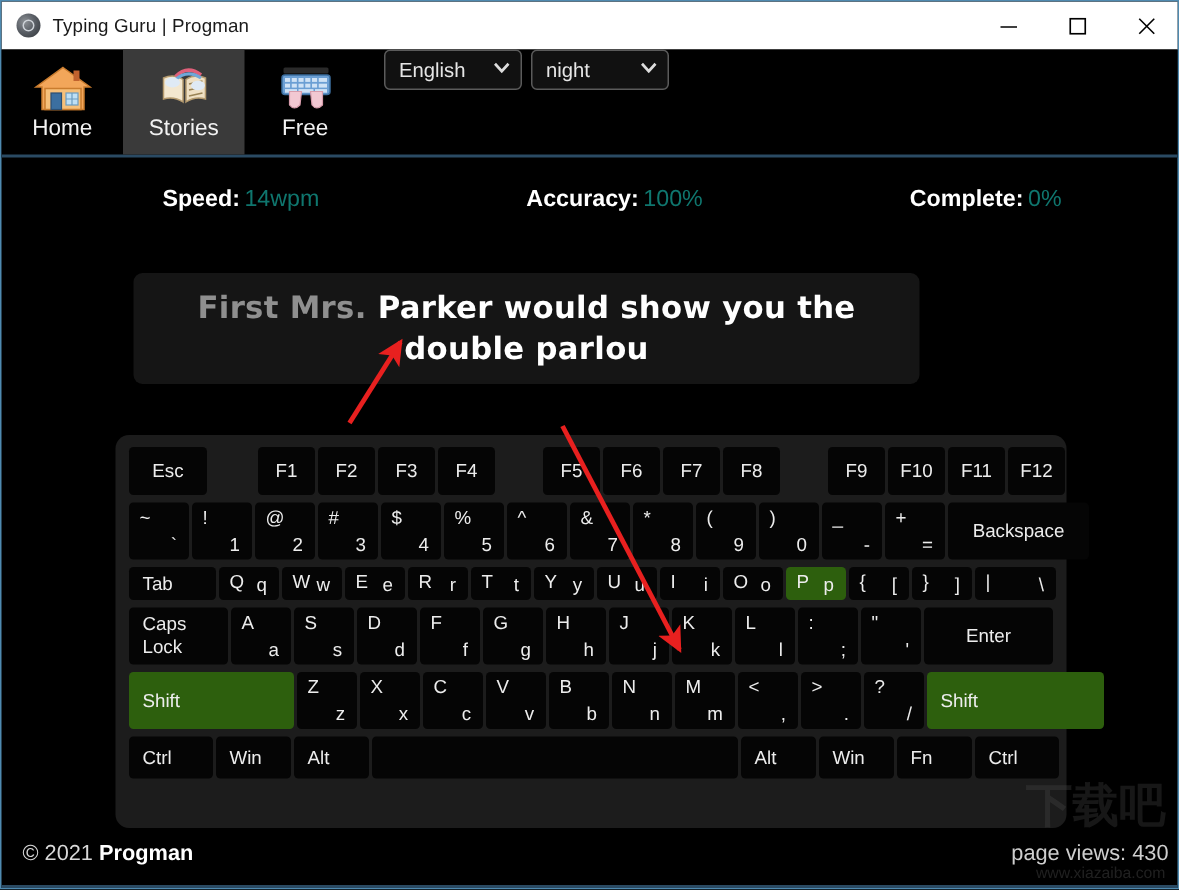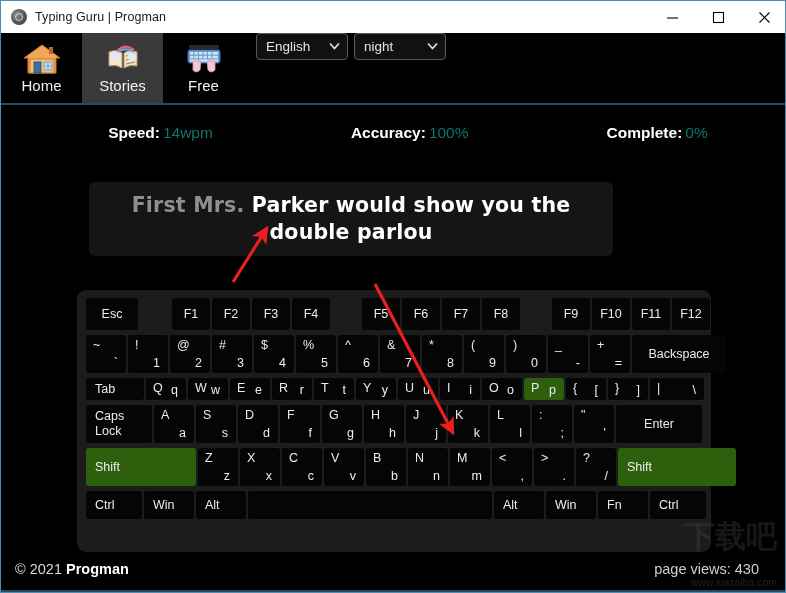--- a/index.html
+++ b/index.html
@@ -211,21 +211,21 @@
 
   
   #footer {
     position: absolute;
     left: 0; bottom: 0;
     width: 786px;
     height: 40px;
     display: flex;
     align-items: center;
     justify-content: space-between;
-    padding: 0 28px 4px 14px;
+    padding: 0 8px 4px 14px;
     box-sizing: border-box;
     color: #d8d8d8;
     font-size: 14.5px;
     border-bottom: 2px solid #2a4a63;
   }
   #footer .copy b { color: #ffffff; }
   #footer .views { color: #cfcfcf; }
 
   
   #watermark {

